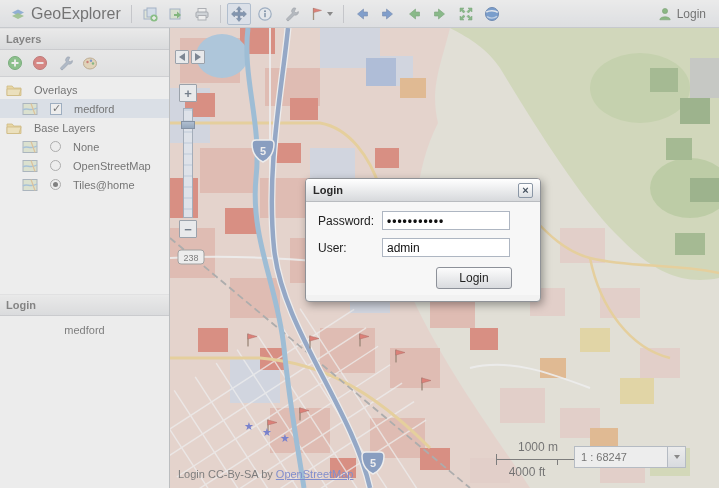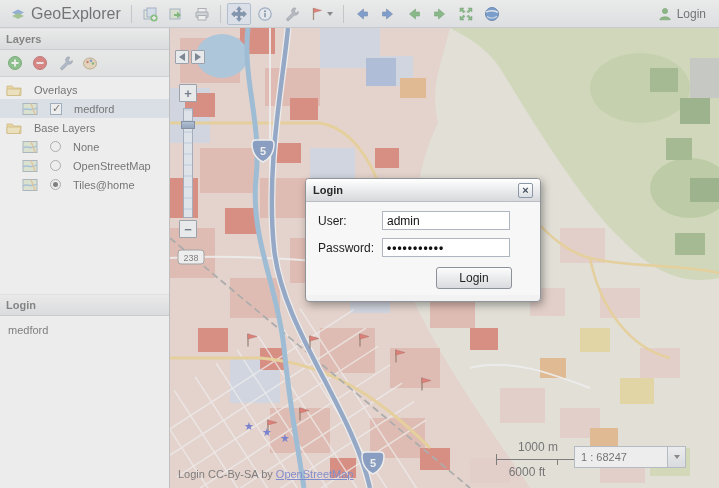--- a/index.html
+++ b/index.html
@@ -17,21 +17,21 @@
     border:1px solid transparent; border-radius:2px; background:transparent; cursor:pointer; }
   .tb-btn.wide { width:32px; gap:2px; }
   .tb-btn.pressed { background:#dfe8f6; border-color:#93a9c6; }
   .caret-down { width:0; height:0; border-left:3px solid transparent; border-right:3px solid transparent; border-top:4px solid #4a4a4a; }
   .tb-spacer { flex:1; }
   .login-top { display:flex; align-items:center; gap:4px; padding:2px 6px; border:1px solid transparent;
     border-radius:2px; font-size:12px; color:#222; cursor:pointer; }
 
   
   .west { position:absolute; left:0; top:28px; width:170px; height:460px; background:#ffffff;
-    border-right:1px solid #a7aaae; display:flex; flex-direction:column; }
+    border-right:1px solid #a7aaae; display:flex; flex-direction:column;text-align:center; }
   .panel-header { height:22px; background:linear-gradient(#f8f8f8,#dddfe2); border-bottom:1px solid #bfc2c6;
     border-top:1px solid #e9eaec; font-weight:bold; color:#3f3f3f; display:flex; align-items:center; padding:0 6px; font-size:11px; }
   .layers-toolbar { height:27px; background:linear-gradient(#f4f4f4,#e7e8ea); border-bottom:1px solid #c9cbcf;
     display:flex; align-items:center; gap:3px; padding:0 4px; }
   .lt-btn { width:22px; height:22px; display:flex; align-items:center; justify-content:center;
     border:1px solid transparent; border-radius:2px; cursor:pointer; }
   .tree { height:217px; background:#fff; padding-top:3px; }
   .tree-row { height:19px; display:flex; align-items:center; gap:12px; padding-left:6px; cursor:pointer; }
   .tree-row.child { padding-left:22px; }
   .tree-row.selected { background:#dce6f2; }
@@ -481,21 +481,21 @@
     <div class="ol-btn zoom-btn" style="top:56px;">+</div>
     <div class="zoombar">
       <div class="zoom-handle"></div>
     </div>
     <div class="ol-btn zoom-btn" style="top:192px;">−</div>
 
     <div class="scalebar">
       <div class="sb-metric-label">1000 m</div>
       <div class="sb-metric"></div>
       <div class="sb-imperial"></div>
-      <div class="sb-imperial-label">6000 ft</div>
+      <div class="sb-imperial-label">4000 ft</div>
     </div>
 
     <div class="scale-combo">
       <span class="scale-combo-value">1 : 68247</span>
       <span class="combo-trigger">
           <span class="caret-down"></span>
         </span>
     </div>
 
     <div class="attribution">
@@ -505,26 +505,26 @@
 
   <div class="mask"></div>
 
   <div class="dialog">
     <div class="dialog-title">
       <span class="dialog-title-text">Login</span>
       <span class="dialog-close"></span>
     </div>
     <div class="dialog-body">
       <div class="dlg-row">
+        <label>Password:</label>
+        <input class="dlg-input pwd" type="text" value="•••••••••••" style="">
+      </div>
+      <div class="dlg-row">
         <label>User:</label>
         <input class="dlg-input" type="text" value="admin" style="">
       </div>
-      <div class="dlg-row">
-        <label>Password:</label>
-        <input class="dlg-input pwd" type="text" value="•••••••••••" style="">
-      </div>
       <div class="dlg-footer">
         <button class="dlg-btn">Login</button>
       </div>
     </div>
   </div>
 
 </div>
 
 </body></html>

